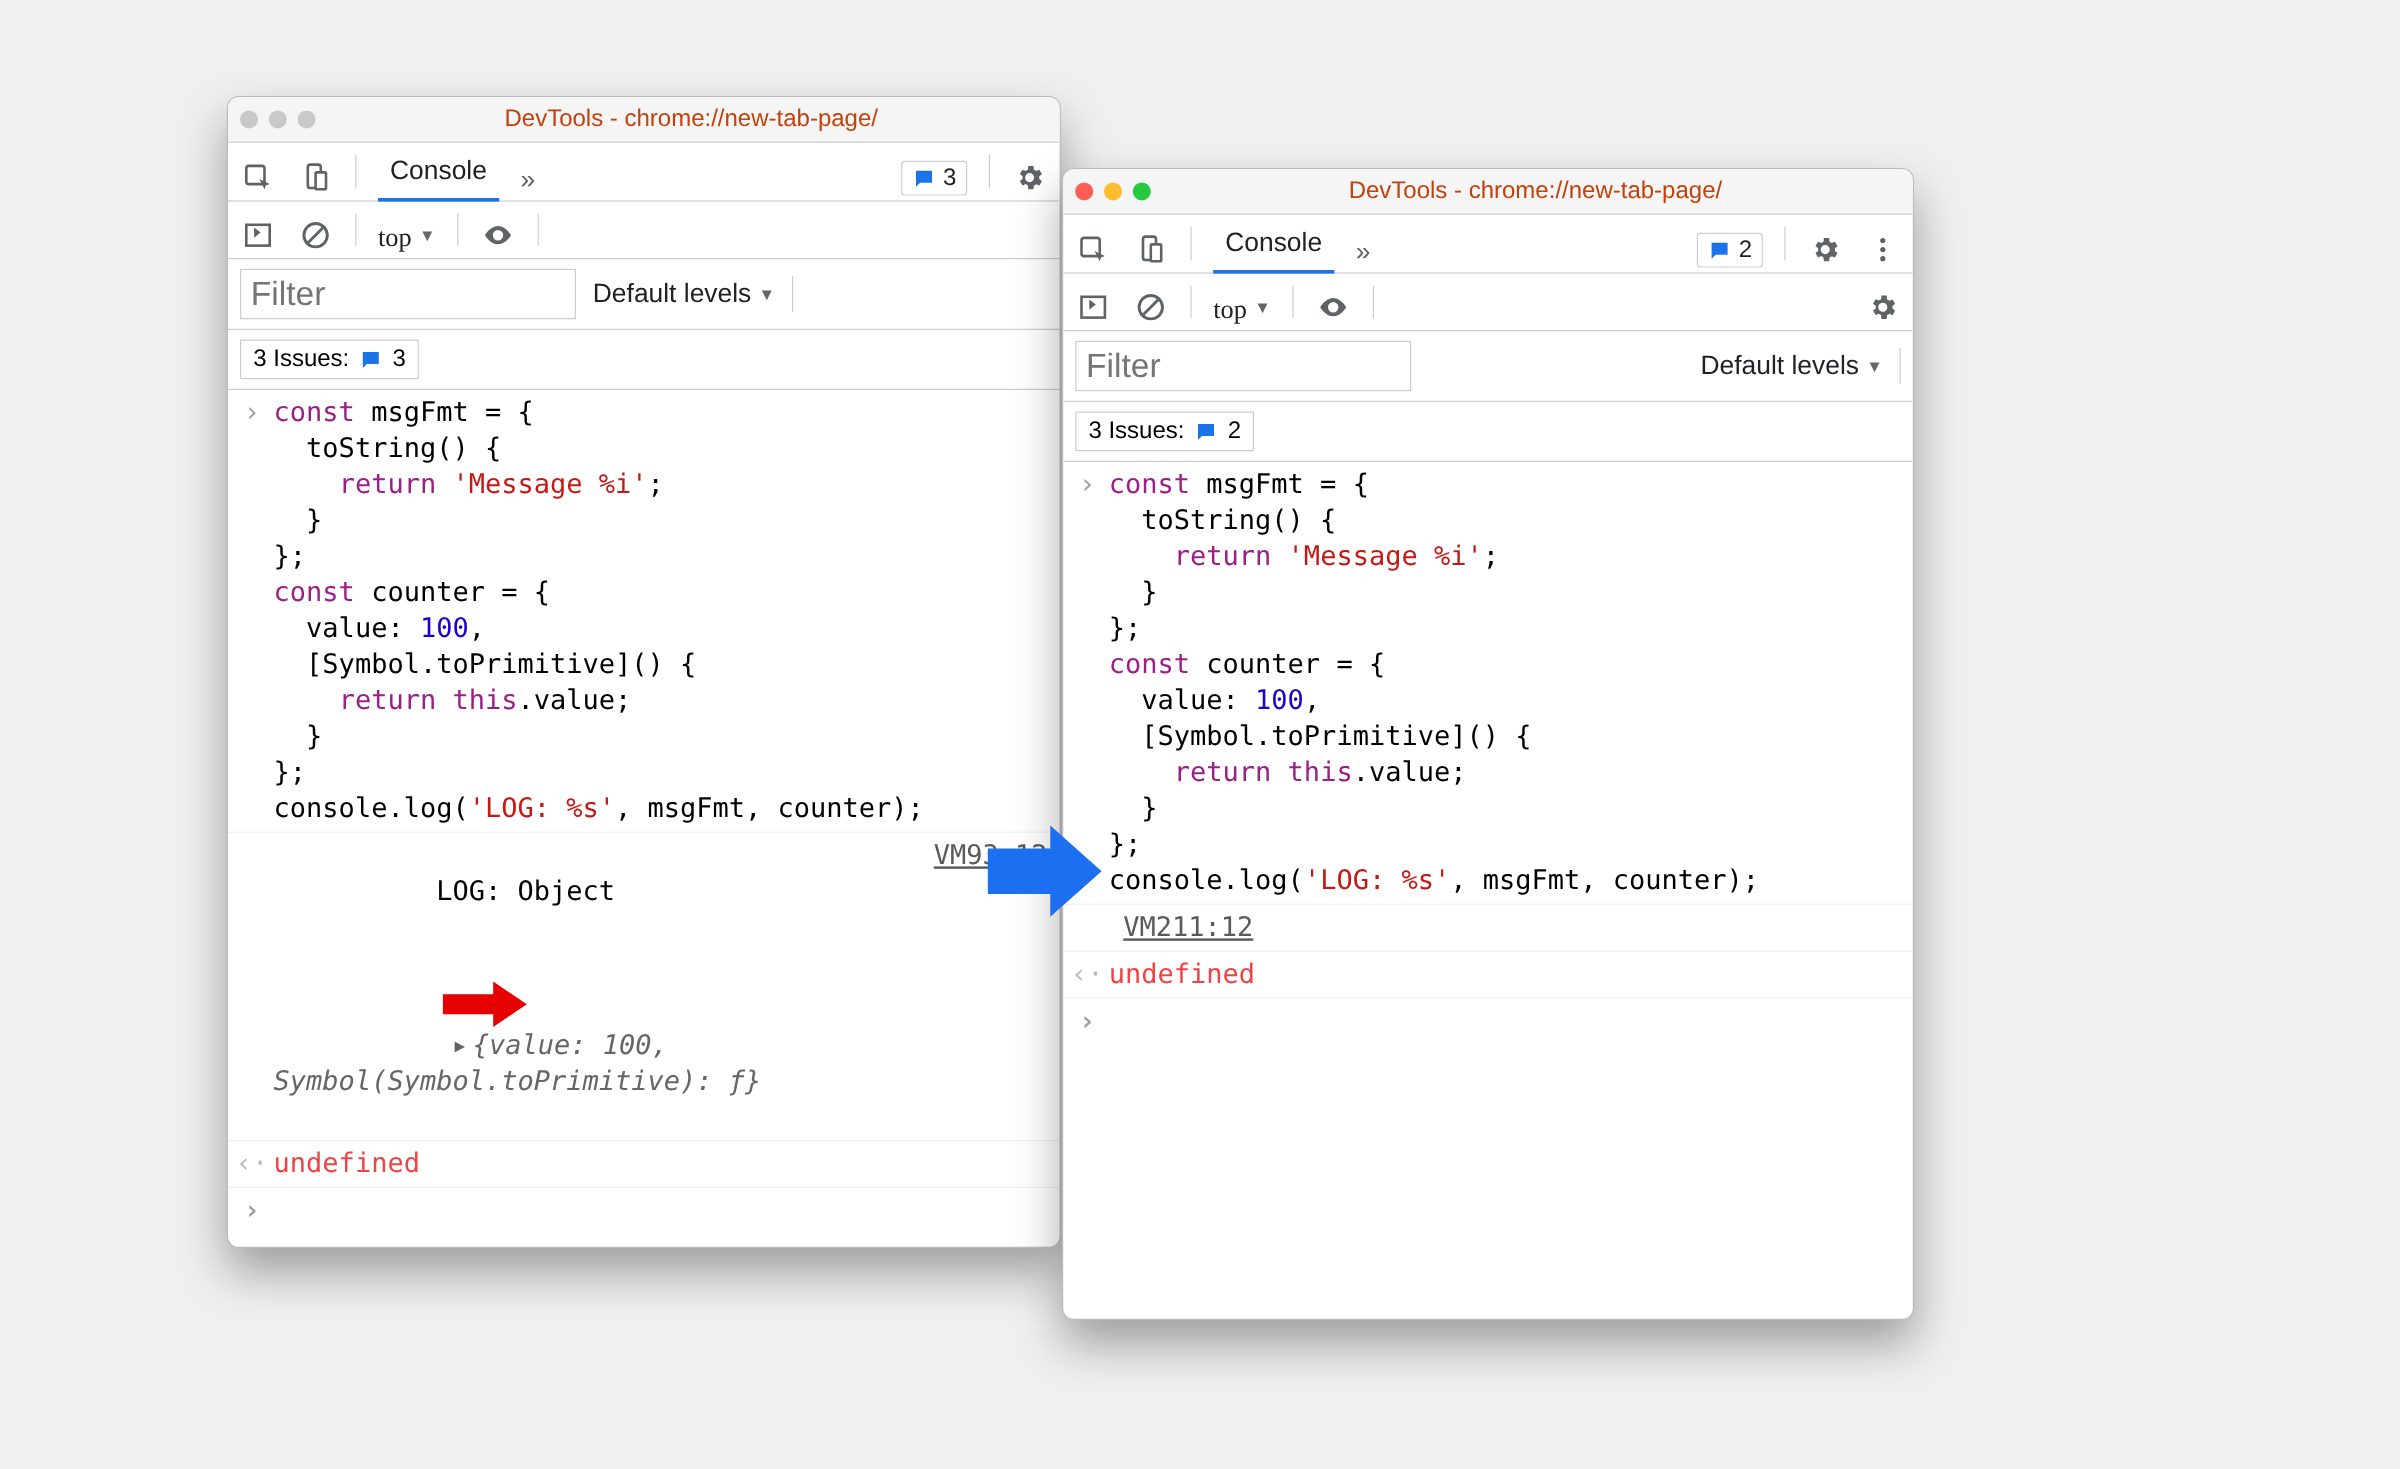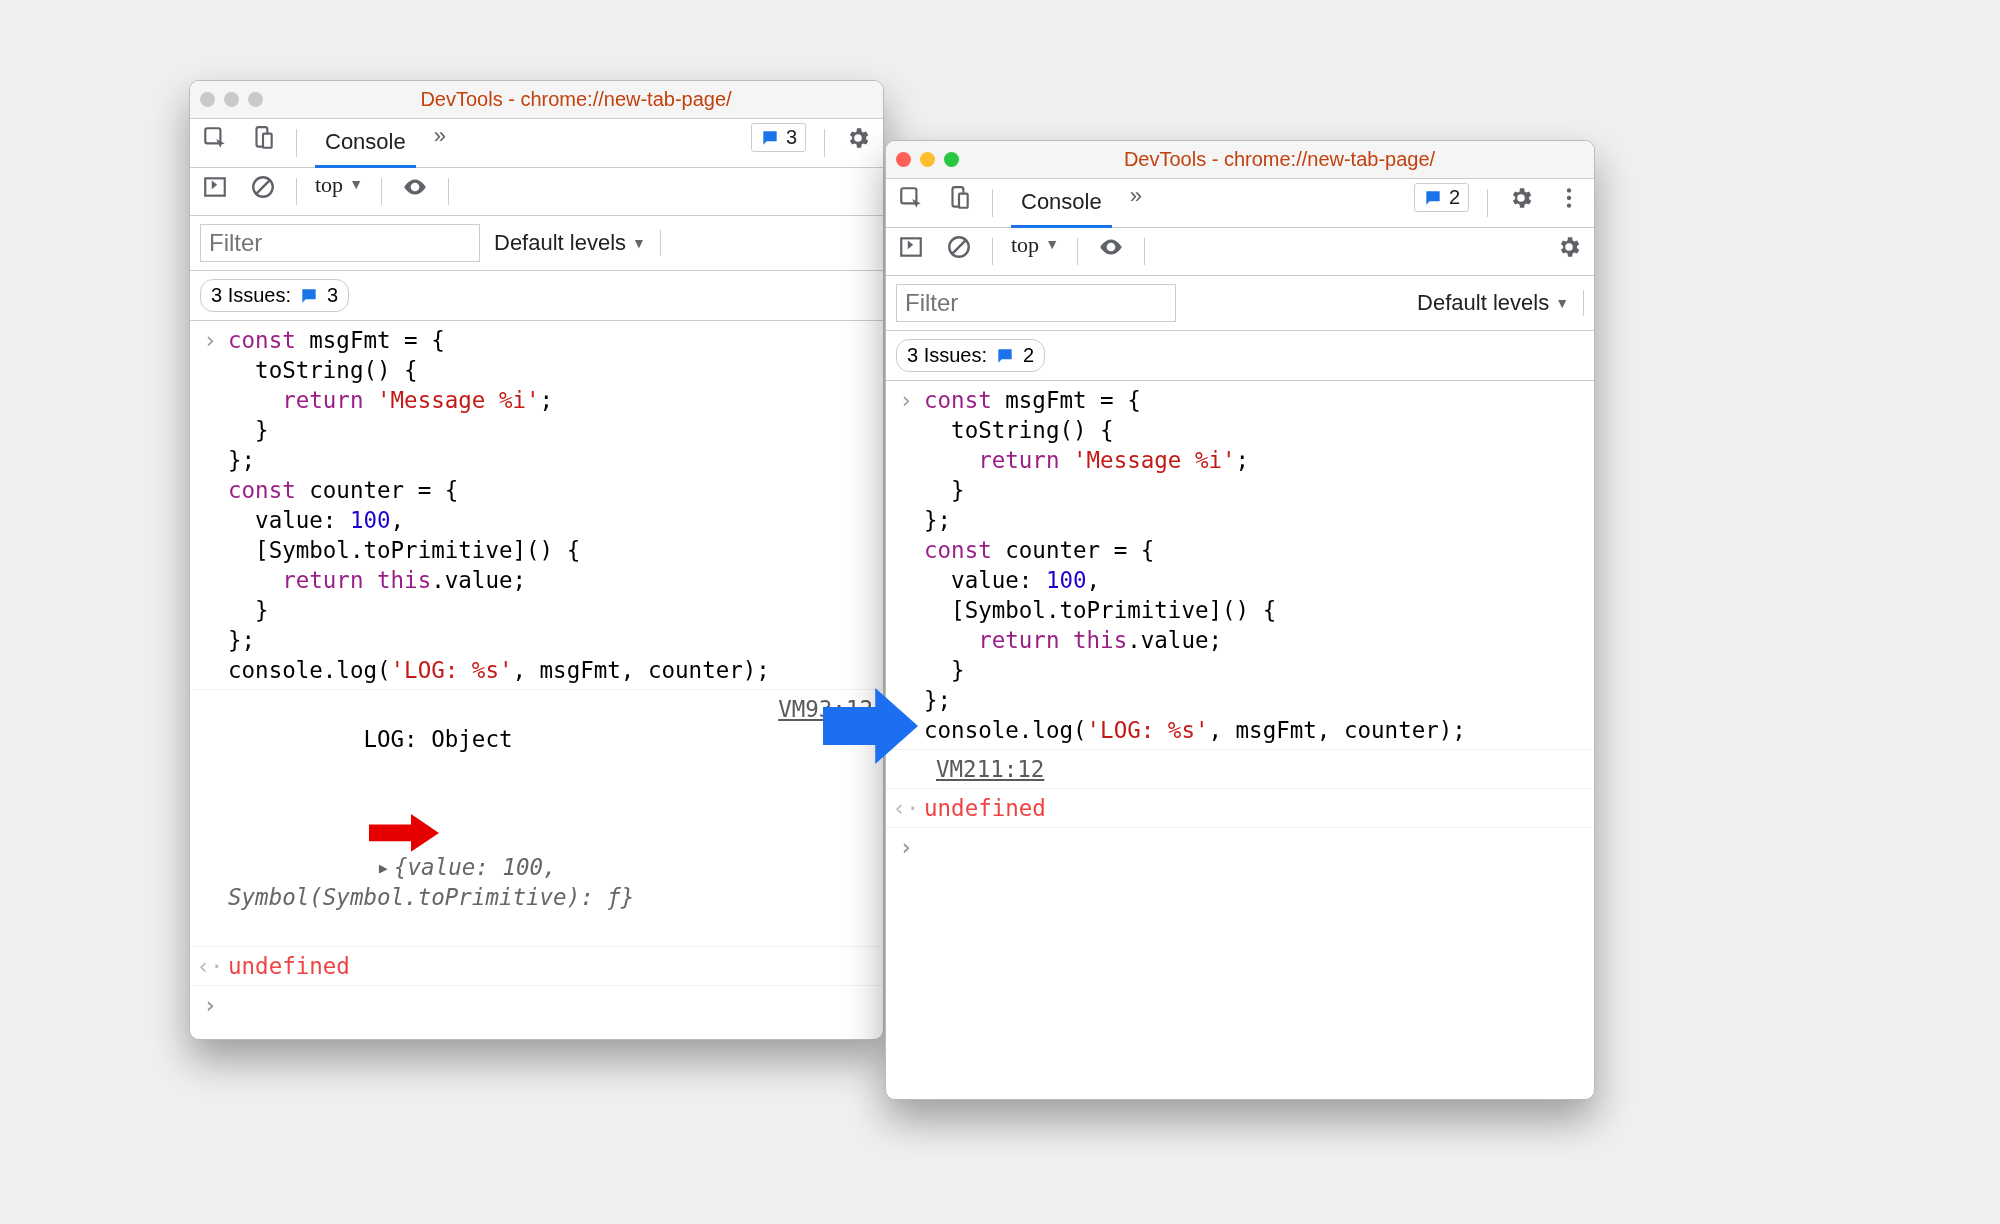--- a/index.html
+++ b/index.html
@@ -49,21 +49,21 @@
     padding: 0 10px;
     gap: 8px;
   }
   .dots { display:flex; gap:9px; padding-right:8px; }
   .dot { width:15px; height:15px; border-radius:50%; }
   .dots.inactive .dot { background:#c9c9c9; }
   .dot.r{background:#ff5f57;} .dot.y{background:#febc2e;} .dot.g{background:#28c840;}
   .title { flex:1; text-align:center; color:#c2410c; font-size:20px; font-weight:500; }
 
   .toolbar, .toolbar2 {
-    display:flex; align-items:flex-start; gap:18px;
+    display:flex; align-items:flex-end; gap:18px;
     padding: 4px 10px;
     border-bottom: 1px solid var(--border);
     min-height: 48px;
   }
   .toolbar .spacer, .toolbar2 .spacer { flex:1; }
   .icbtn {
     display:flex; align-items:center; justify-content:center;
     width:30px; height:30px; color:var(--icon);
   }
   .icbtn svg { width:26px; height:26px; }
@@ -90,32 +90,32 @@
 
   .ctx { font-size:22px; color:var(--text); display:flex; align-items:center; gap:6px;font-family:Liberation Serif, serif; }
   .tri { font-size:14px; color:#666; }
 
   .filterrow {
     display:flex; align-items:center; gap:14px;
     padding: 8px 10px;
     border-bottom: 1px solid var(--border);
   }
   .filterrow input {
-    font-size:24px; padding:4px 8px;
+    font-size:28px; padding:4px 8px;
     border:1px solid var(--border); background:#fff;
     width: 280px;
   }
   .levels { font-size:22px; color:var(--text); display:flex; align-items:center; gap:6px; }
 
   .issuerow {
     padding: 8px 10px; border-bottom:1px solid var(--border);
   }
   .pill {
     display:inline-flex; align-items:center; gap:8px;
-    border:1px solid var(--border); border-radius:13px;
+    border:1px solid var(--border); border-radius:1px;
     padding:4px 10px; font-size:20px;
   }
   .pill svg { width:20px; height:20px; color:var(--blue); }
 
   .consolebody {
     flex:1; overflow:auto;
     font-family: var(--mono);
     font-size: 22.5px;
     line-height: 30px;
   }

